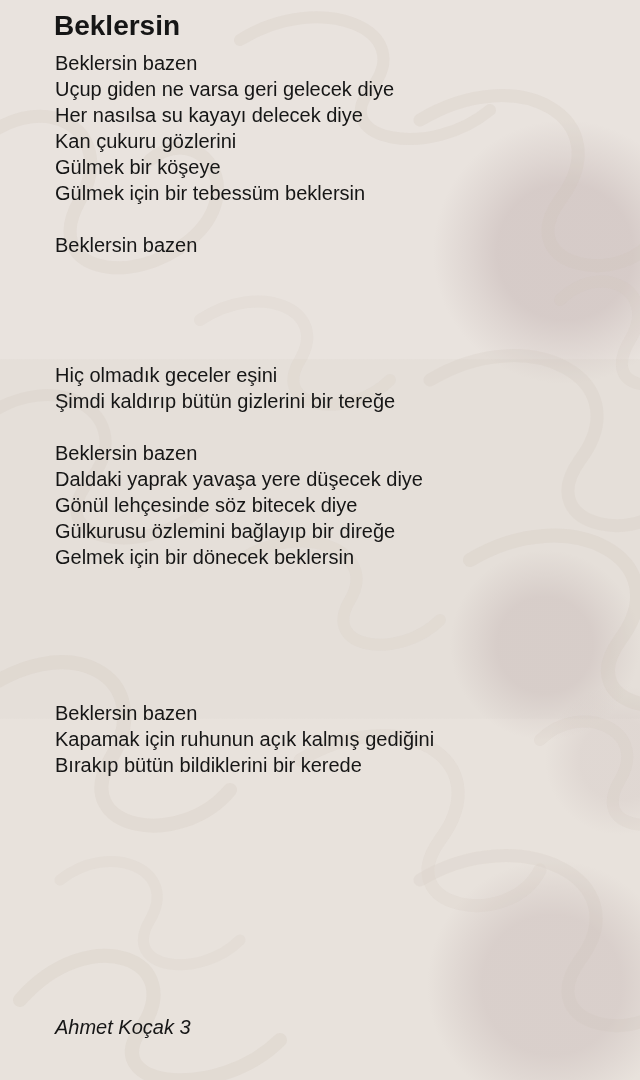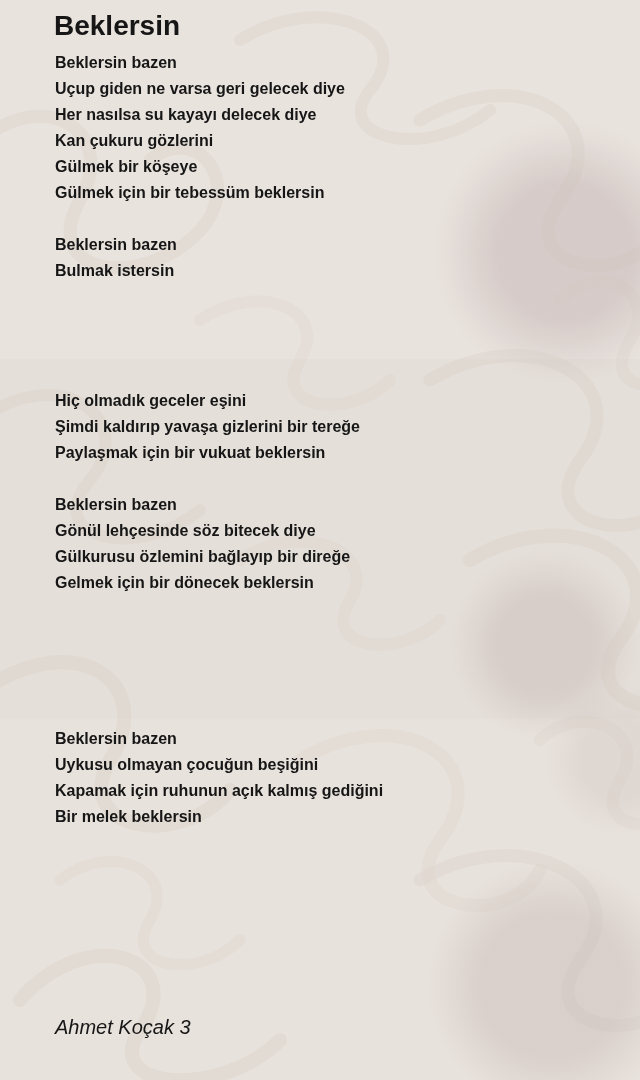--- a/index.html
+++ b/index.html
@@ -43,22 +43,22 @@
     color: var(--ink, #161616);
     letter-spacing: 0px;
   }
   .poem-body {
     position: absolute;
     left: 55px;
     top: 50px;
     width: 540px;
   }
   .poem-line {
-    font-size: 16px;
-    font-weight: bold;
+    font-size: 20px;
+    font-weight: normal;
     line-height: 26px;
     height: 26px;
     white-space: pre;
     color: var(--ink, #161616);
   }
   .author {
     position: absolute;
     left: 55px;
     top: 1016px;
     font-size: 20px;
@@ -97,39 +97,37 @@
 
   <div class="poem-body">
       <div class="poem-line">Beklersin bazen</div>
       <div class="poem-line">Uçup giden ne varsa geri gelecek diye</div>
       <div class="poem-line">Her nasılsa su kayayı delecek diye</div>
       <div class="poem-line">Kan çukuru gözlerini</div>
       <div class="poem-line">Gülmek bir köşeye</div>
       <div class="poem-line">Gülmek için bir tebessüm beklersin</div>
       <div class="poem-line">&nbsp;</div>
       <div class="poem-line">Beklersin bazen</div>
-      <div class="poem-line">Bulmak istersin</div>
       <div class="poem-line">&nbsp;</div>
       <div class="poem-line">&nbsp;</div>
       <div class="poem-line">&nbsp;</div>
       <div class="poem-line">&nbsp;</div>
       <div class="poem-line">Hiç olmadık geceler eşini</div>
-      <div class="poem-line">Şimdi kaldırıp yavaşa gizlerini bir tereğe</div>
-      <div class="poem-line">Paylaşmak için bir vukuat beklersin</div>
+      <div class="poem-line">Şimdi kaldırıp bütün gizlerini bir tereğe</div>
       <div class="poem-line">&nbsp;</div>
       <div class="poem-line">Beklersin bazen</div>
+      <div class="poem-line">Daldaki yaprak yavaşa yere düşecek diye</div>
       <div class="poem-line">Gönül lehçesinde söz bitecek diye</div>
       <div class="poem-line">Gülkurusu özlemini bağlayıp bir direğe</div>
       <div class="poem-line">Gelmek için bir dönecek beklersin</div>
       <div class="poem-line">&nbsp;</div>
       <div class="poem-line">&nbsp;</div>
       <div class="poem-line">&nbsp;</div>
       <div class="poem-line">&nbsp;</div>
       <div class="poem-line">&nbsp;</div>
       <div class="poem-line">Beklersin bazen</div>
-      <div class="poem-line">Uykusu olmayan çocuğun beşiğini</div>
       <div class="poem-line">Kapamak için ruhunun açık kalmış gediğini</div>
-      <div class="poem-line">Bir melek beklersin</div>
+      <div class="poem-line">Bırakıp bütün bildiklerini bir kerede</div>
     </div>
 
   <div class="author">Ahmet Koçak 3</div>
 
 </div>
 
 </body></html>

